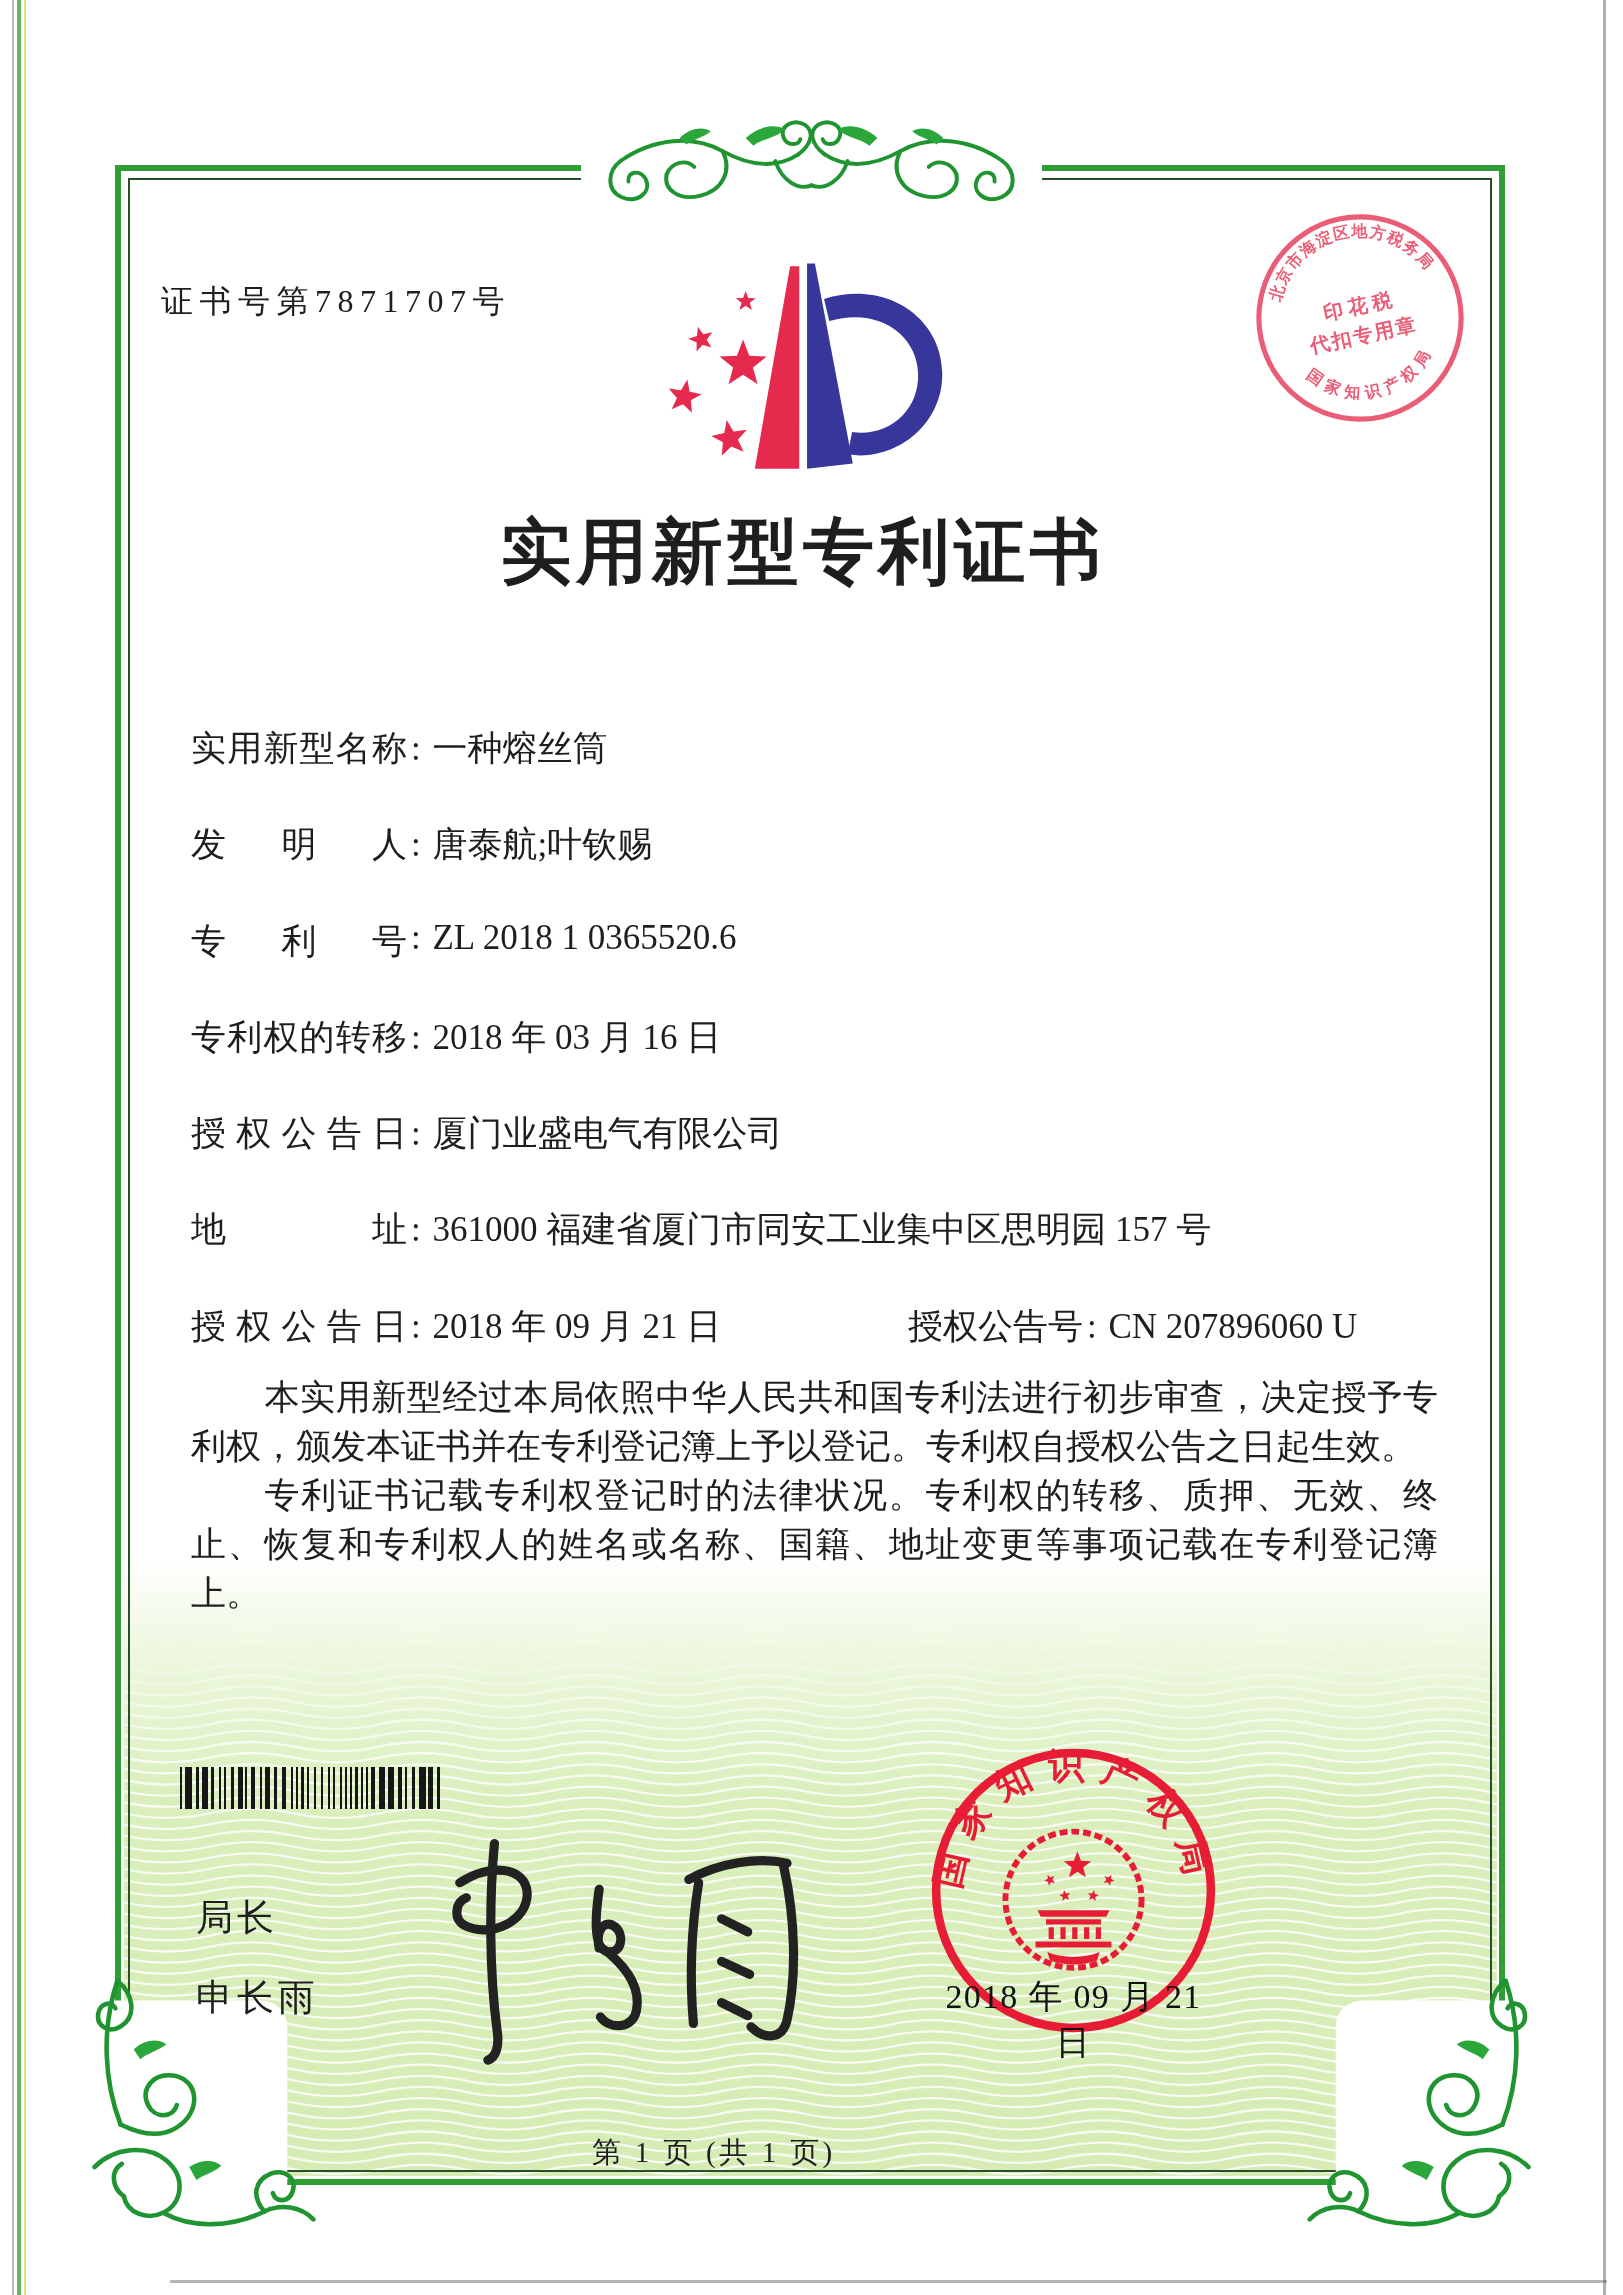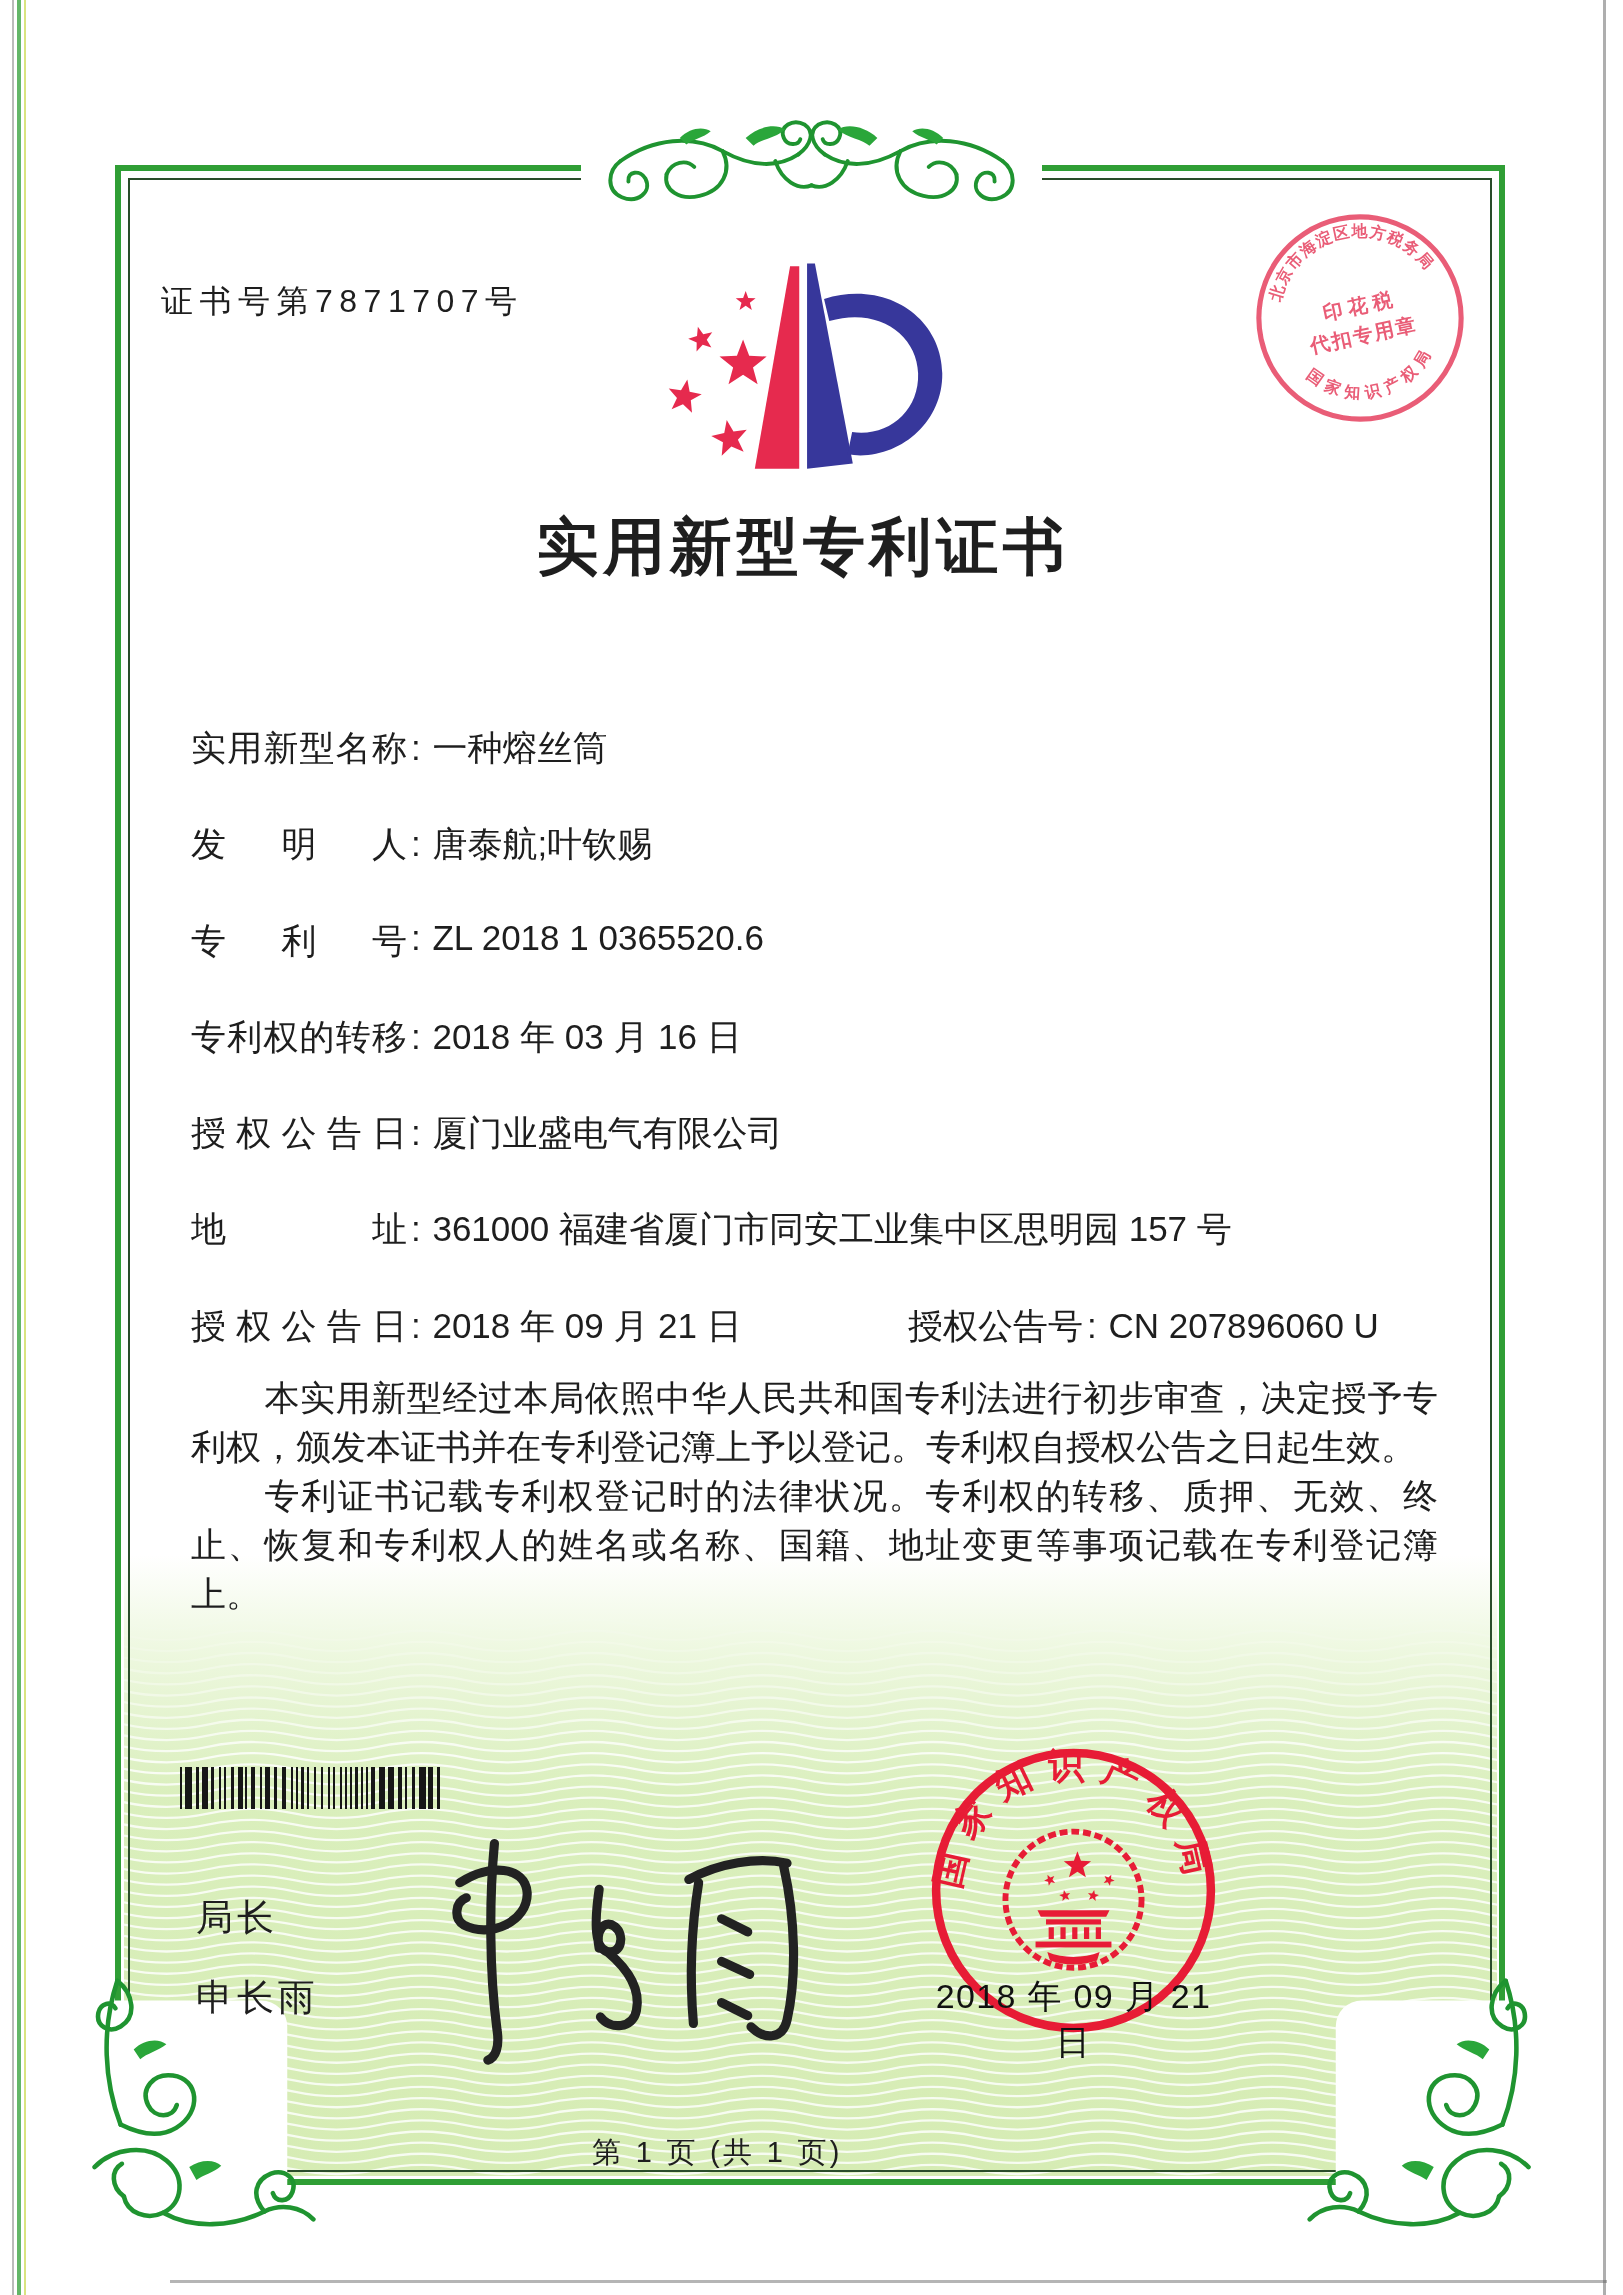--- a/index.html
+++ b/index.html
@@ -1,17 +1,17 @@
 <!DOCTYPE html>
 <html style="font-size:10.5px"><head>
 <meta charset="utf-8">
 <style>
   html,body{margin:0;padding:0;background:#e9e9e9;}
   .page{position:relative;width:1623px;height:2295px;background:#ffffff;overflow:hidden;
-        font-family:Liberation Sans, sans-serif;color:#1e1e1e;}
+        font-family:Liberation Serif, serif;color:#1e1e1e;}
   
   .scan-left-a{position:absolute;left:17px;top:0;width:3.9px;height:100%;background:#2f9e35;opacity:.75;z-index:6;}
   .scan-left-b{position:absolute;left:23.6px;top:0;width:2px;height:100%;background:#c9d94a;opacity:.7;z-index:6;}
   .scan-left-c{position:absolute;left:11.8px;top:0;width:2px;height:100%;background:#555;opacity:.4;z-index:6;}
   .scan-right{position:absolute;left:1603px;top:0;width:2.6px;height:100%;background:#6b6b6b;opacity:.55;z-index:6;}
   .scan-bottom{position:absolute;left:170px;top:2280px;width:1437px;height:3.3px;background:#5a5a5a;opacity:.45;z-index:6;}
 
   
   .frame{position:absolute;left:115px;top:165px;width:1390px;height:2020px;
          border:6.5px solid #2f9e35;box-sizing:border-box;z-index:1;}
@@ -24,21 +24,21 @@
   .watermark svg{position:absolute;inset:0;}
 
   .ornament-top{position:absolute;left:581px;top:97px;width:461px;height:128px;z-index:2;}
   .corner{position:absolute;width:275px;height:281px;z-index:2;}
   .corner-left{left:55px;top:1971px;}
   .corner-right{left:1293px;top:1971px;transform:scaleX(-1);}
 
   .cert-no{position:absolute;left:161px;top:280px;font-size:32px;letter-spacing:6.5px;z-index:3;}
   .logo{position:absolute;left:662px;top:261px;width:281px;height:209px;z-index:3;}
   .tax-stamp{position:absolute;left:1248px;top:206px;width:224px;height:224px;transform:rotate(-12deg);z-index:4;opacity:.93;}
-  .title{position:absolute;left:0;top:505px;width:1606px;text-align:center;font-size:62px;
+  .title{position:absolute;left:0;top:505px;width:1606px;text-align:center;font-size:71px;
          font-weight:bold;letter-spacing:4.6px;z-index:3;}
 
   .fields{position:absolute;left:191px;top:0;width:1250px;z-index:3;font-size:35px;}
   .frow{position:absolute;left:0;white-space:nowrap;}
   .flabel{display:inline-block;width:216px;text-align:justify;text-align-last:justify;vertical-align:top;}
   .fcolon{display:inline-block;margin:0 11.8px 0 3.9px;}
   .grant-pair{position:absolute;left:717px;top:0;white-space:nowrap;}
   .r0{top:725px}.r1{top:821px}.r2{top:918px}.r3{top:1014px}.r4{top:1110px}.r5{top:1206px}.r6{top:1303px}
 
   .paras{position:absolute;left:191px;top:1373px;width:1247px;font-size:35px;line-height:49px;

